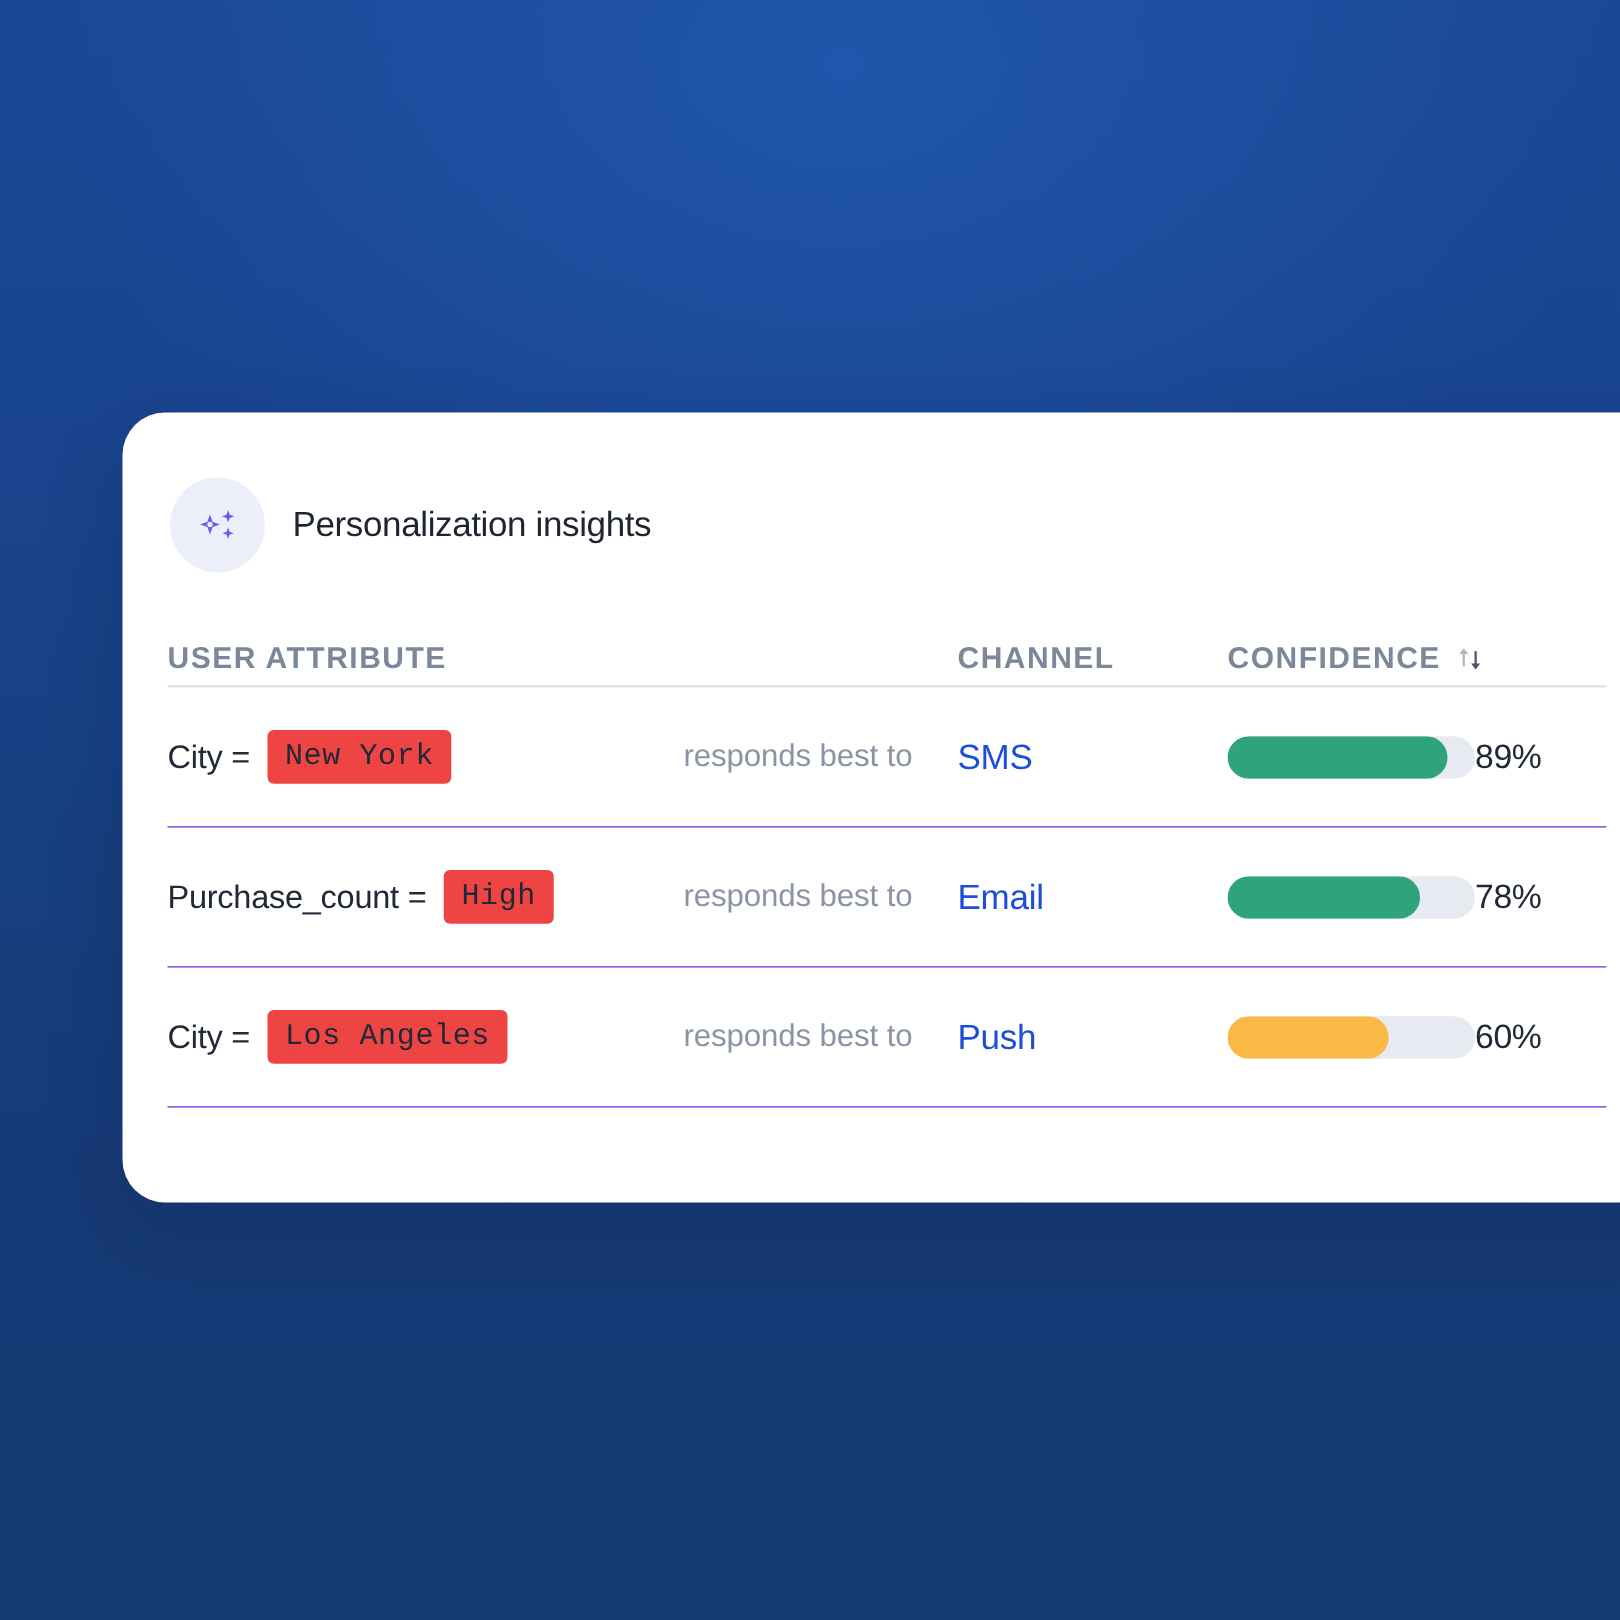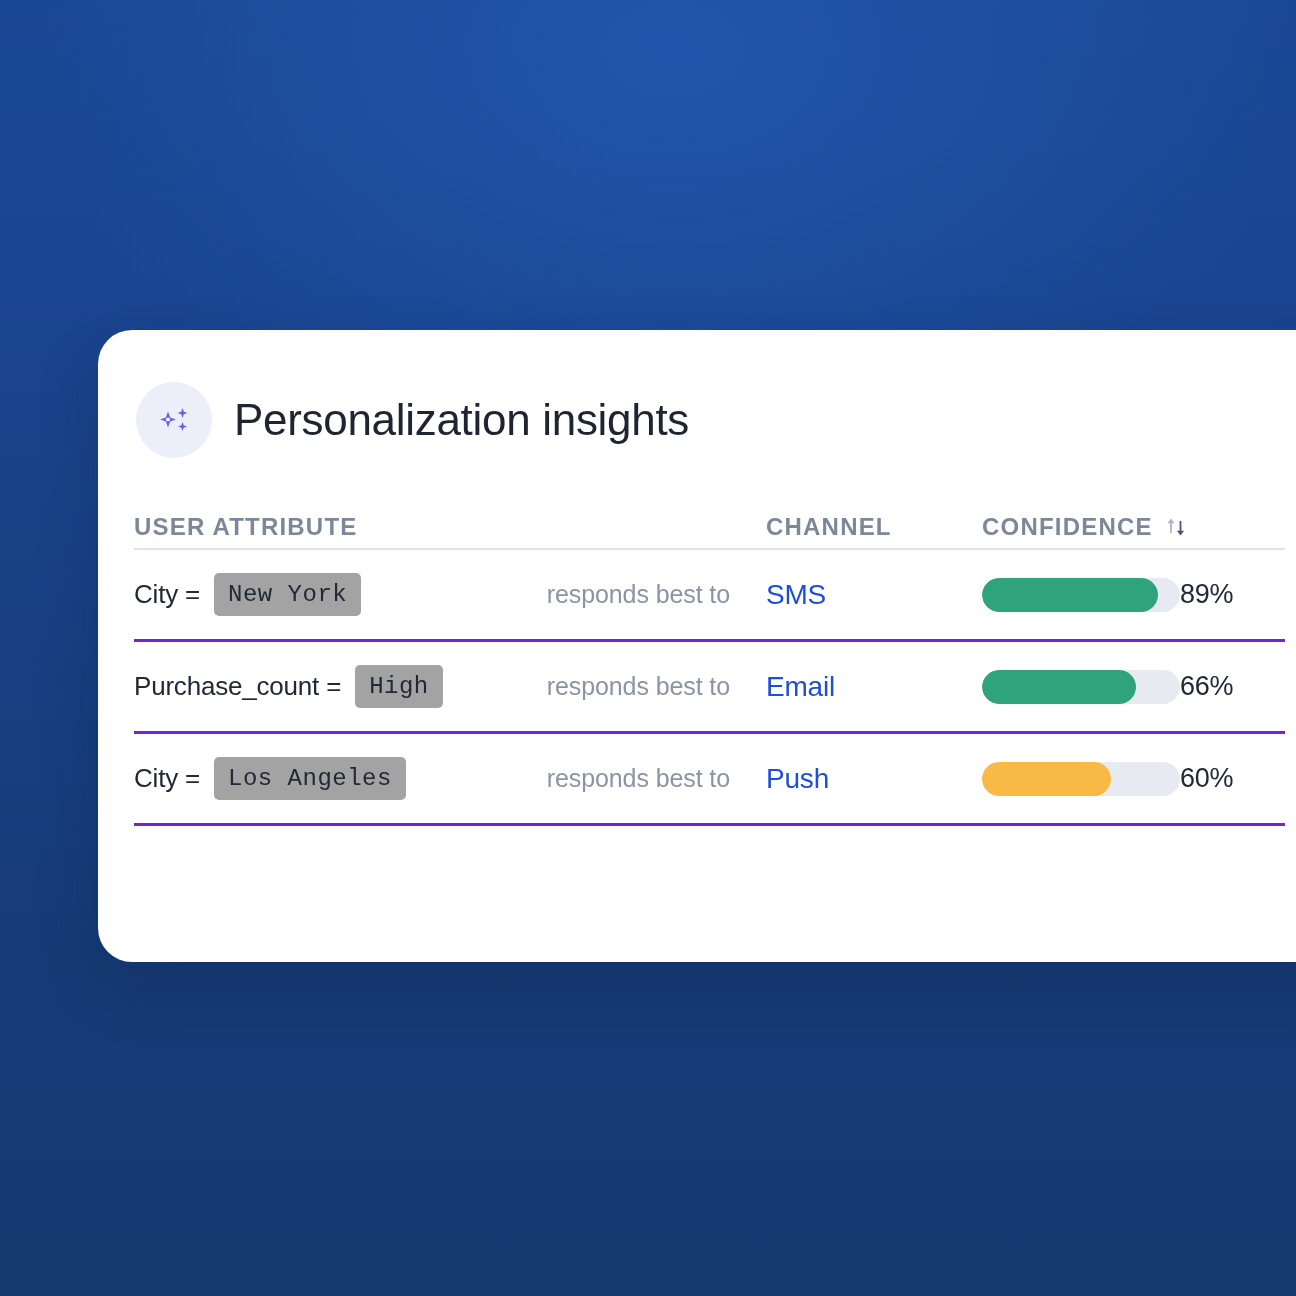--- a/index.html
+++ b/index.html
@@ -46,21 +46,21 @@
     height: 76px;
     border-radius: 50%;
     background: #eceffa;
     display: flex;
     align-items: center;
     justify-content: center;
     flex: none;
   }
 
   .card-title {
-    font-size: 44px;
+    font-size: 28px;
     font-weight: 500;
     color: #1e2430;
     letter-spacing: -0.3px;
     line-height: 1;
   }
 
   
   .table {
     margin-top: 48px;
     padding-left: 36px;
@@ -85,43 +85,43 @@
 
   .col-attr   { width: 632px; }
   .col-chan   { width: 216px; }
   .col-conf   { width: 303px; display: flex; align-items: center; gap: 12px; }
 
   .sort-icon { display: inline-flex; align-items: center; }
 
   .row {
     display: flex;
     align-items: center;
-    height: 92px;
+    height: 112px;
     width: 1151px;
-    border-bottom: 3px solid #6d28d9;
+    border-bottom: 1px solid #6d28d9;
   }
 
   .cell-attr {
     width: 632px;
     display: flex;
     align-items: center;
     white-space: nowrap;
   }
 
   .attr-key {
     font-size: 26px;
     color: #212936;
     letter-spacing: -0.2px;
   }
 
   .attr-chip {
     font-family: "Liberation Mono", monospace;
     font-size: 24px;
     color: #212936;
-    background: #a3a3a3;
+    background: #ef4444;
     border-radius: 5px;
     padding: 8px 14px;
     margin-left: 14px;
     letter-spacing: 0.5px;
   }
 
   .phrase {
     font-size: 25px;
     color: #8b94a4;
     margin-left: auto;
@@ -214,21 +214,21 @@
       <div class="cell-attr">
         <span class="attr-key">Purchase_count =</span>
         <span class="attr-chip">High</span>
         <span class="phrase">responds best to</span>
       </div>
       <div class="cell-chan">Email</div>
       <div class="cell-conf">
         <div class="bar-track" style="background: rgb(231, 234, 240);">
           <div class="bar-fill" style="width: 78%; background: rgb(47, 164, 124);"></div>
         </div>
-        <span class="pct">66%</span>
+        <span class="pct">78%</span>
       </div>
     </div>
 
     <div class="row">
       <div class="cell-attr">
         <span class="attr-key">City =</span>
         <span class="attr-chip">Los Angeles</span>
         <span class="phrase">responds best to</span>
       </div>
       <div class="cell-chan">Push</div>

